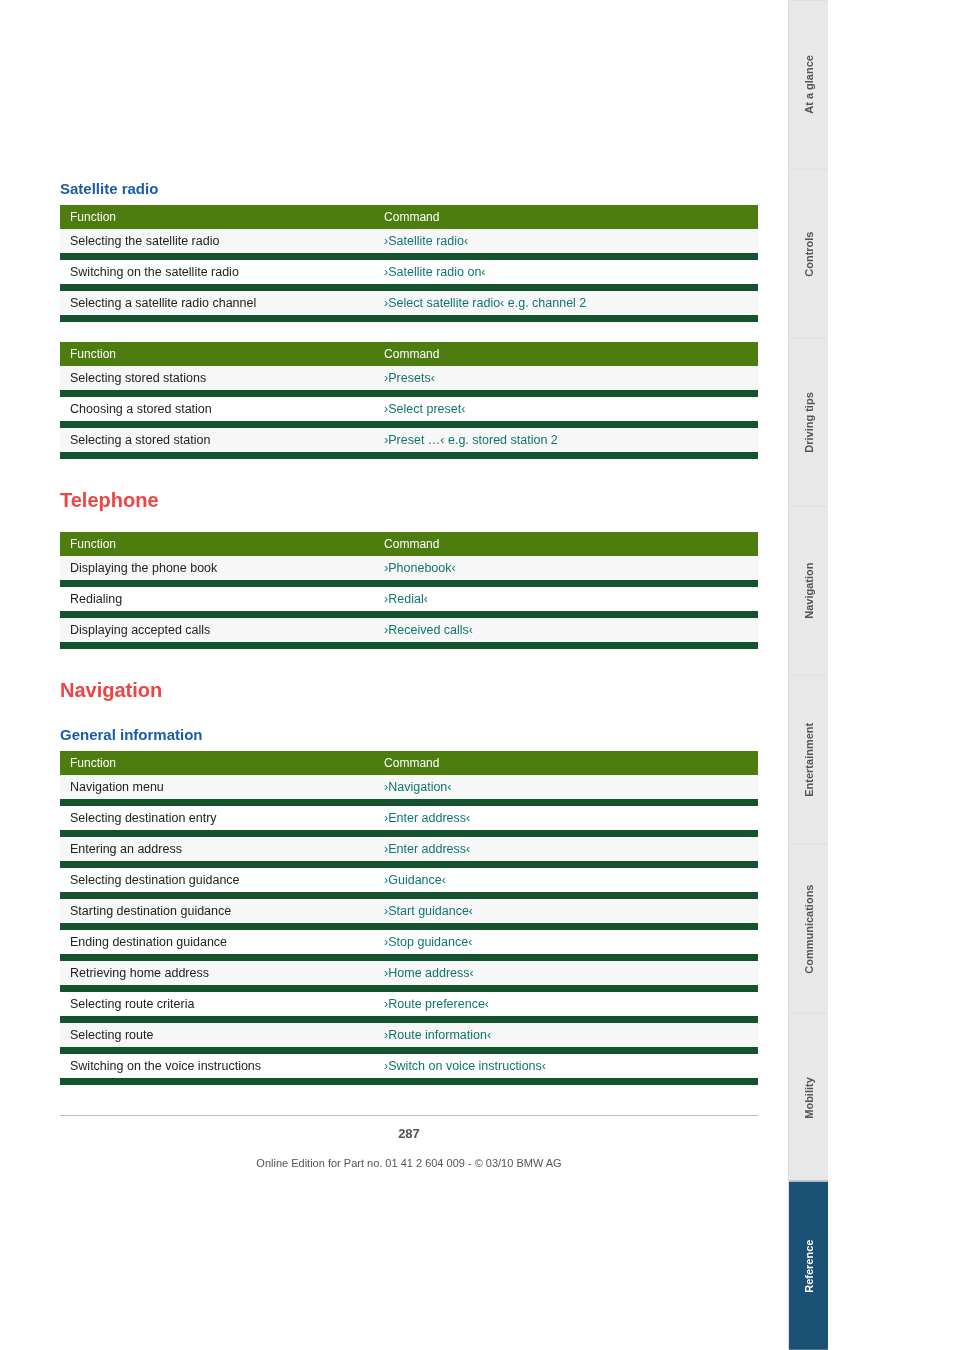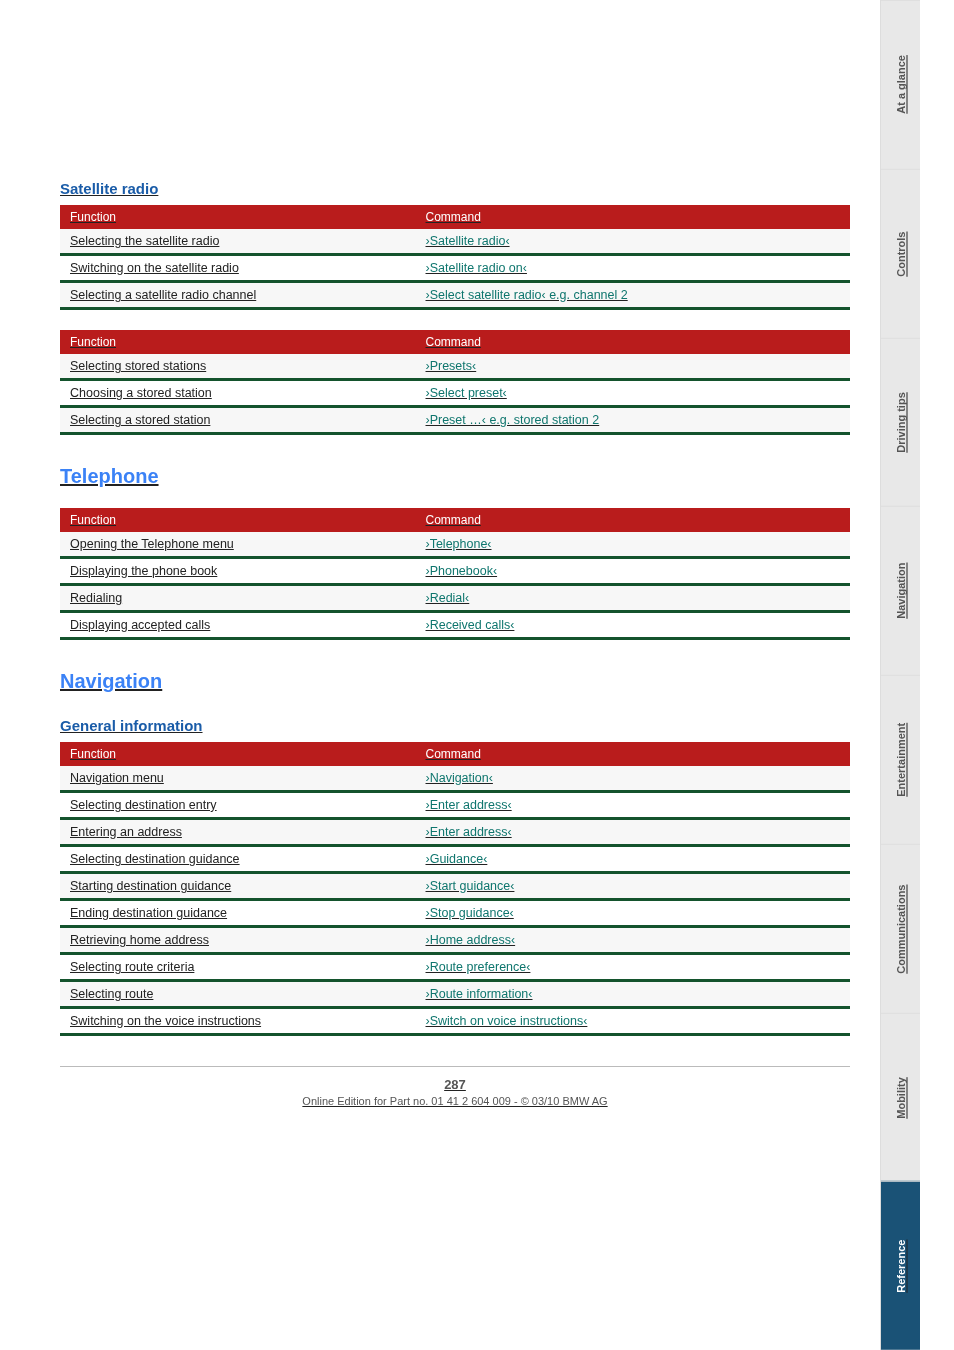--- a/index.html
+++ b/index.html
@@ -8,23 +8,22 @@
       font-size: 13px;
       background: #fff;
       color: #222;
       width: 954px;
       min-height: 1350px;
       position: relative;
     }
 
     .page-container {
       display: flex;
-      width: 954px;
+      width: 828px;
       min-height: 1350px;
-      text-decoration: underline;
     }
 
     .main-content {
       flex: 1;
       padding: 40px 30px 40px 60px;
       max-width: 880px;
     }
 
     .side-tabs {
       width: 40px;
@@ -58,49 +57,49 @@
 
     .section-title-blue {
       color: #1a5ca8;
       font-size: 15px;
       font-weight: bold;
       margin-bottom: 8px;
       margin-top: 20px;
     }
 
     .section-title-large {
-      color: #3b82f6;
+      color: #ef4444;
       font-size: 20px;
       font-weight: bold;
       margin-bottom: 16px;
       margin-top: 30px;
       padding-bottom: 4px;
     }
 
     .data-table {
       width: 100%;
       border-collapse: collapse;
       margin-bottom: 20px;
       font-size: 12.5px;
     }
 
     .data-table thead tr {
-      background: #b91c1c;
+      background: #4d7c0f;
       color: white;
     }
 
     .data-table thead th {
       padding: 5px 10px;
       text-align: left;
       font-weight: normal;
       font-size: 12px;
     }
 
     .data-table tbody tr {
-      border-bottom: 3px solid #14532d;
+      border-bottom: 7px solid #14532d;
     }
 
     .data-table tbody tr:nth-child(odd) {
       background: #f7f7f7;
     }
 
     .data-table tbody tr:nth-child(even) {
       background: #ffffff;
     }
 
@@ -123,21 +122,21 @@
       color: #555;
       margin-top: 30px;
       padding-top: 10px;
       border-top: 1px solid #bbb;
     }
 
     .page-number {
       font-weight: bold;
       font-size: 13px;
       display: block;
-      margin-bottom: 3px;
+      margin-bottom: 16px;
     }
 
     .top-spacer {
       height: 120px;
     }
   </style>
 </head>
 <body>
 
 <div class="page-container">
@@ -199,24 +198,20 @@
     <div>
       <div class="section-title-large">Telephone</div>
       <table class="data-table">
         <thead>
           <tr>
             <th>Function</th>
             <th>Command</th>
           </tr>
         </thead>
         <tbody id="telephone-tbody">
-        <tr>
-              <td>Opening the Telephone menu</td>
-              <td class="cmd-text">›Telephone‹</td>
-            </tr>
             <tr>
               <td>Displaying the phone book</td>
               <td class="cmd-text">›Phonebook‹</td>
             </tr>
             <tr>
               <td>Redialing</td>
               <td class="cmd-text">›Redial‹</td>
             </tr>
             <tr>
               <td>Displaying accepted calls</td>

